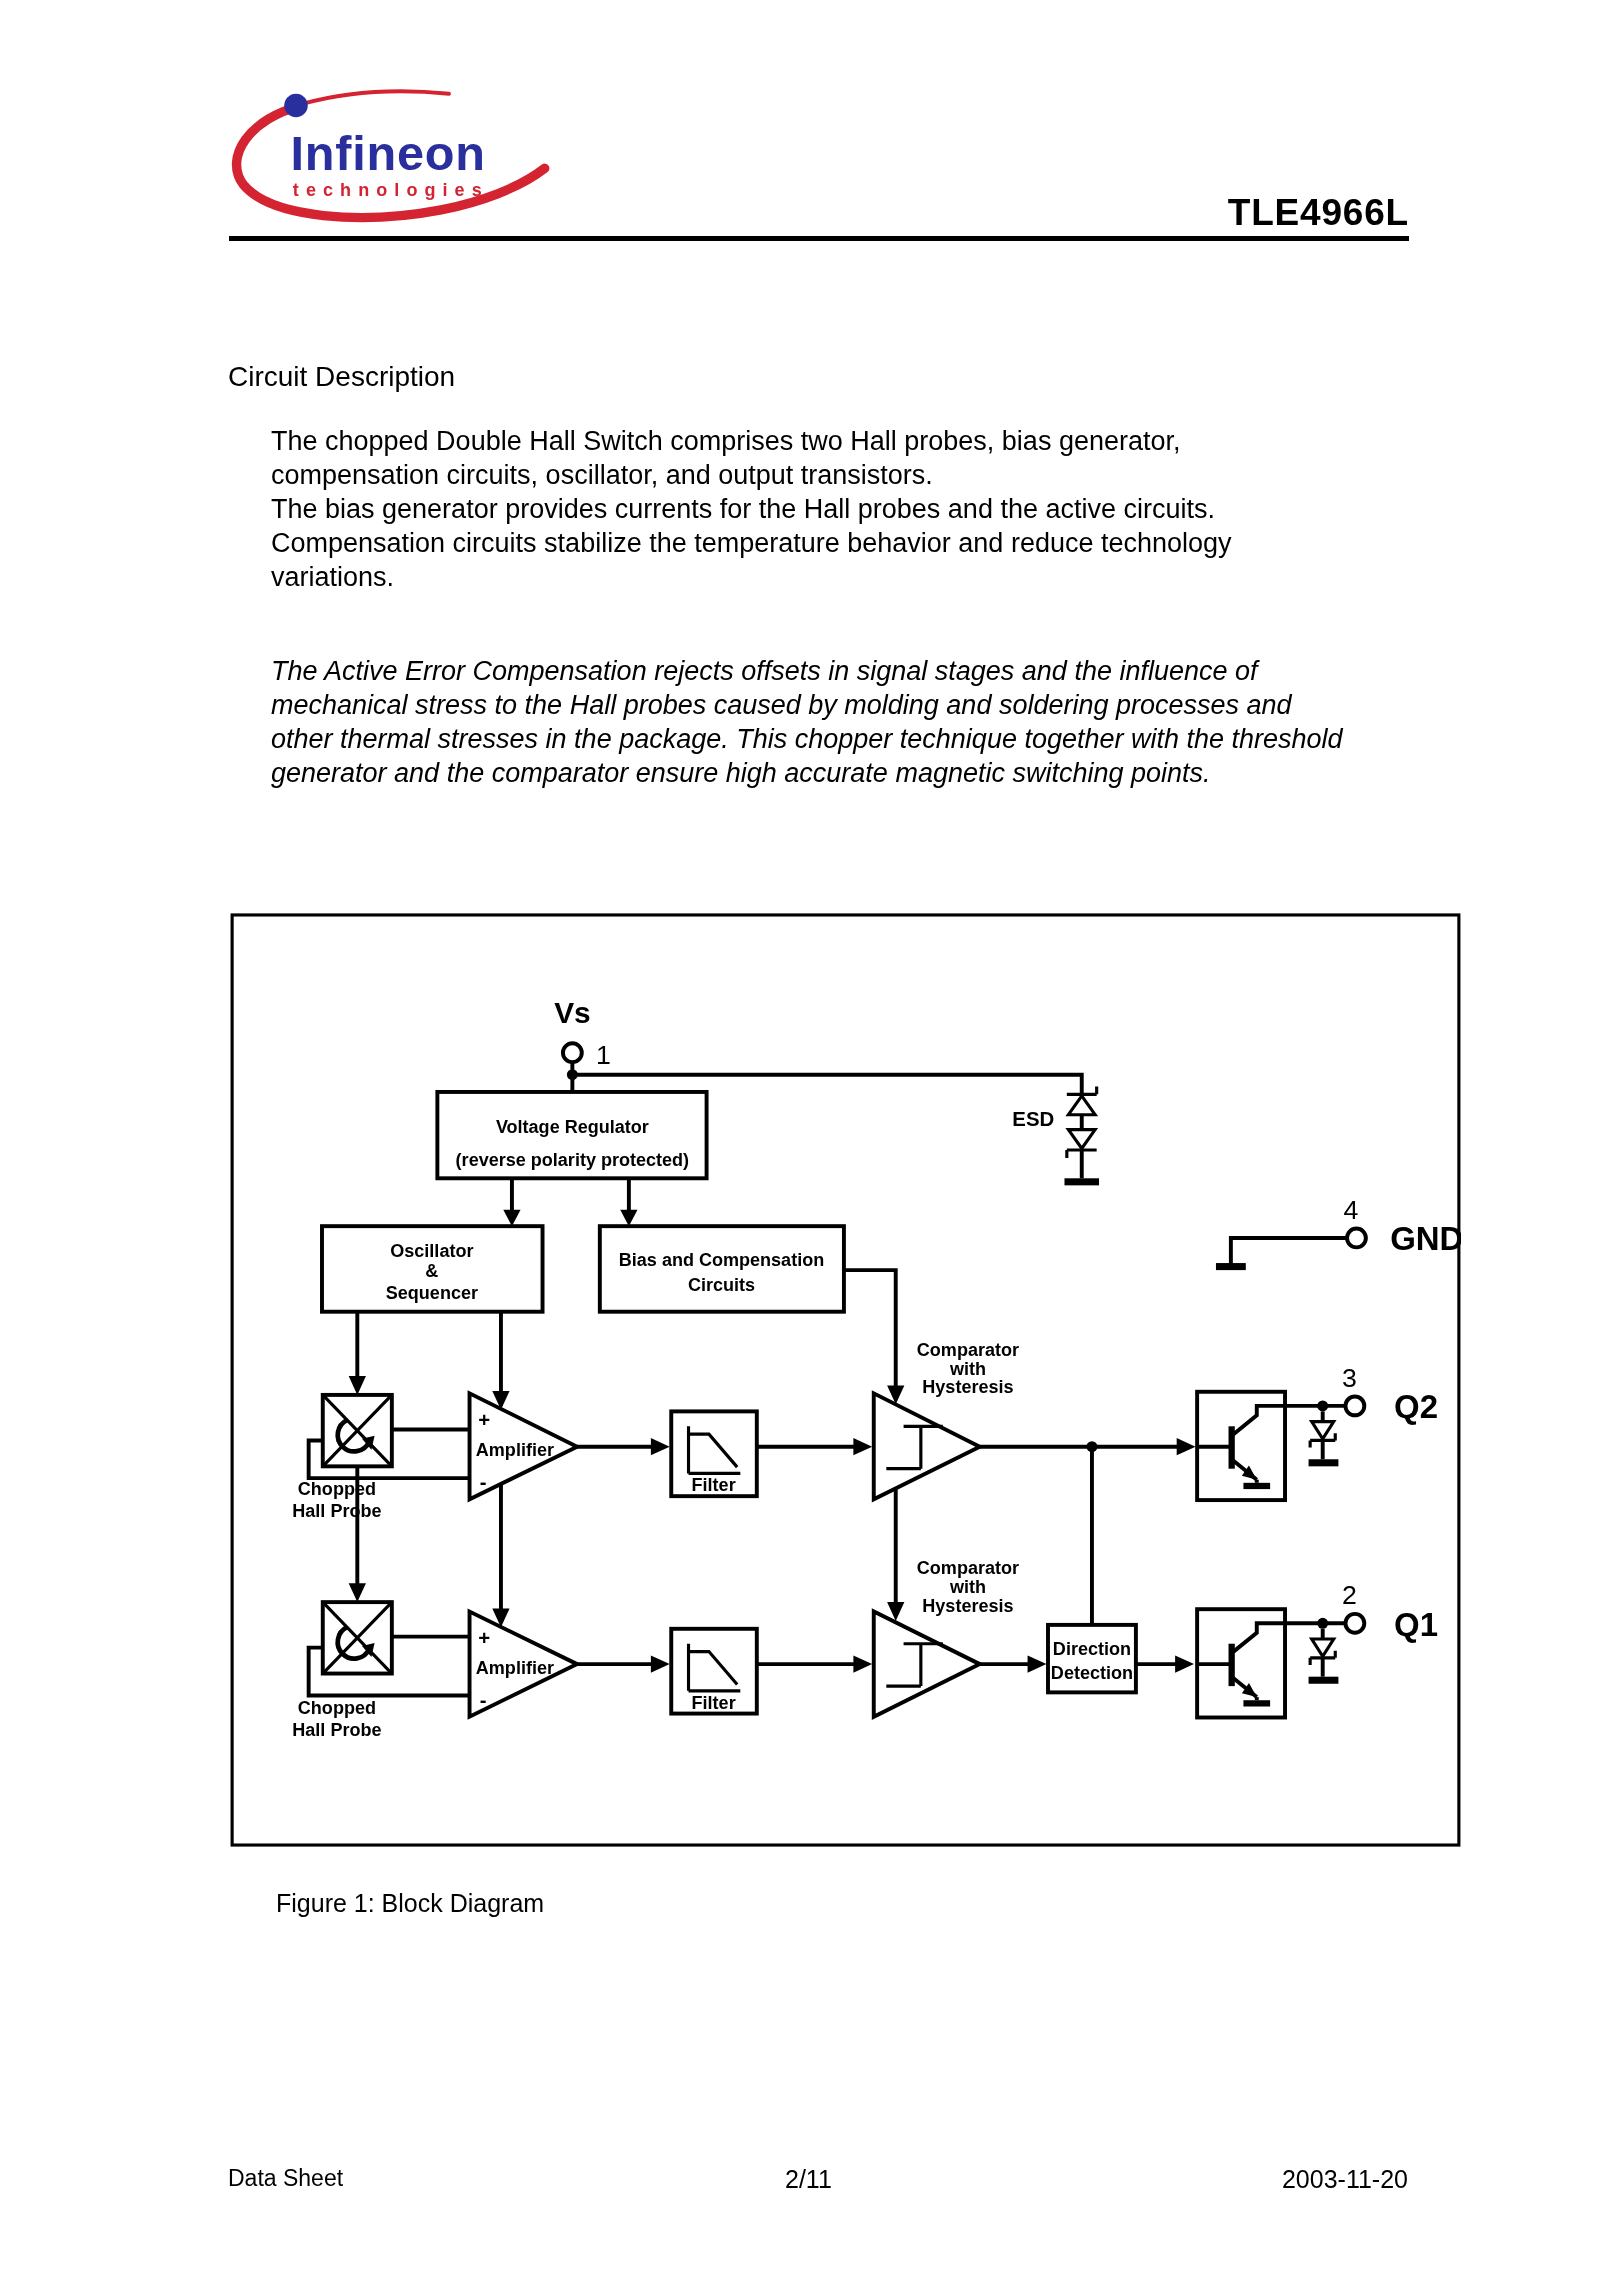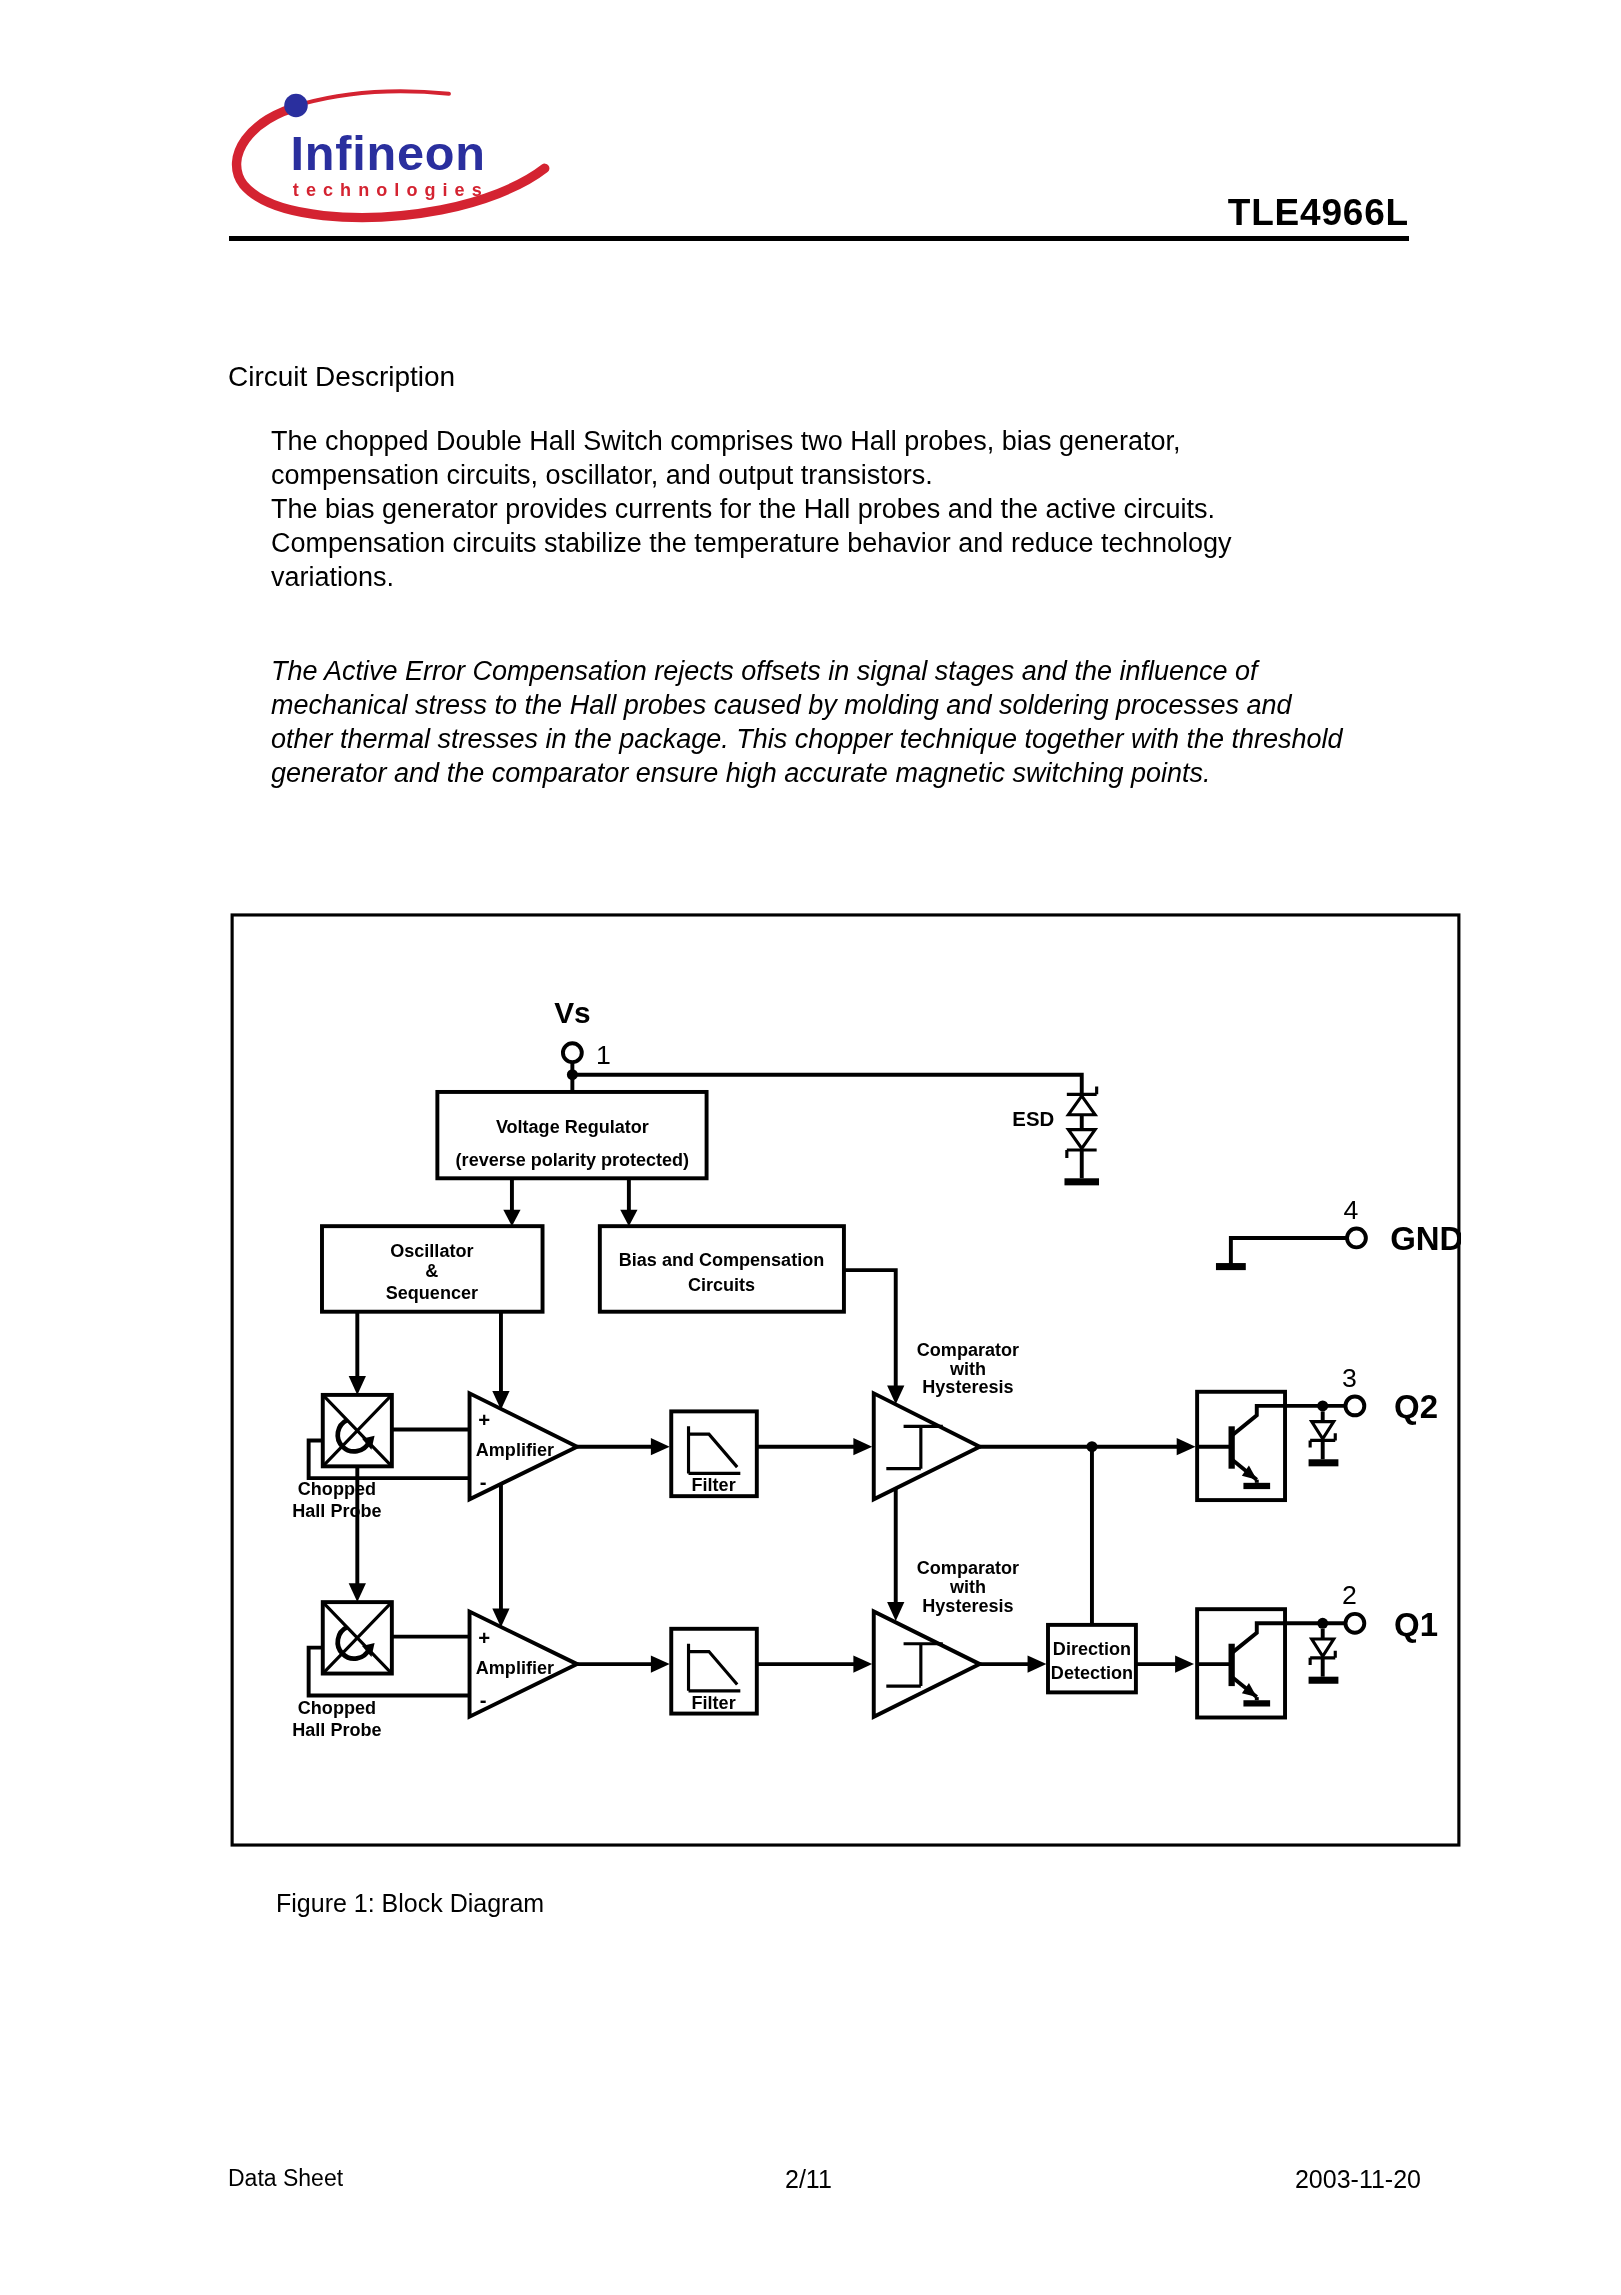--- a/index.html
+++ b/index.html
@@ -12,21 +12,21 @@
   .header-rule{left:229px;top:236px;width:1180px;height:4.7px;background:#000;}
   .doc-title{top:192px;right:213px;font-size:37px;font-weight:bold;letter-spacing:0.8px;}
   .section-heading{left:228px;top:361px;font-size:28px;font-weight:normal;}
   .para{left:228px;width:1240px;font-size:27px;line-height:34px;white-space:pre-line;margin-left:43px;}
   .para-1{top:424px;}
   .para-2{top:654px;font-style:italic;}
   .diagram-box{left:230px;top:913px;width:1425px;height:934px;}
   .fig-caption{left:228px;top:1889px;font-size:25px;margin-left:48px;}
   .footer-left{left:228px;top:2165px;font-size:23px;}
   .footer-center{left:785px;top:2165px;font-size:25px;text-align:right;}
-  .footer-right{top:2165px;right:201px;font-size:25px;}
+  .footer-right{top:2165px;right:214px;font-size:25px;}
   svg text{font-family:"Liberation Sans", sans-serif;}
   .dlabel{font-size:23px;font-weight:bold;}
   .dlabel-mid{text-anchor:middle;}
   .pin-num{font-size:34px;font-weight:normal;}
   .big-pin{font-size:42px;font-weight:bold;}
   .vs-label{font-size:38px;font-weight:bold;text-anchor:middle;}
   .esd-label{font-size:26px;font-weight:bold;text-anchor:end;}
   .pm{font-size:26px;font-weight:bold;}
   .wire{stroke:#000;stroke-width:5;fill:none;}
   .thin{stroke:#000;stroke-width:4;fill:none;}

